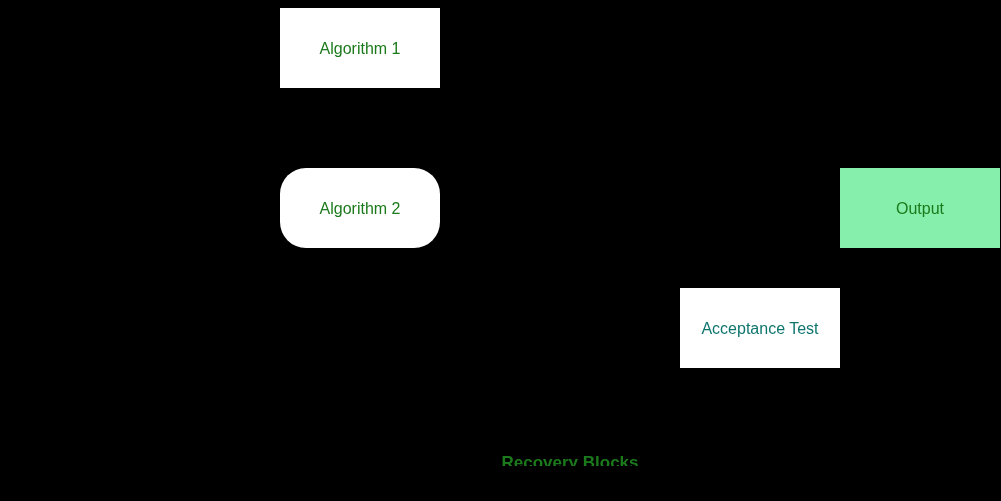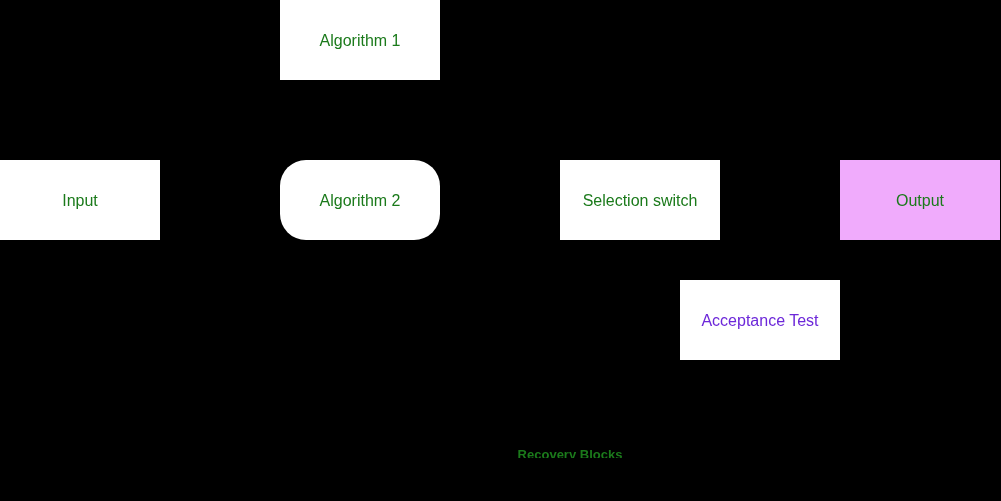--- a/index.html
+++ b/index.html
@@ -7,20 +7,21 @@
     padding: 0;
     background: #000000;
   }
   #canvas {
     position: relative;
     width: 1001px;
     height: 458px;
     background: #000000;
     overflow: hidden;
     font-family: "Liberation Sans", sans-serif;
+    margin-top: 8px;
   }
   .node {
     position: absolute;
     background: #ffffff;
     box-sizing: border-box;
     display: flex;
     align-items: center;
     justify-content: center;
     text-align: center;
   }
@@ -30,52 +31,46 @@
     font-size: 16px;
     line-height: 19px;
     letter-spacing: 0px;
     white-space: nowrap;
   }
   .caption {
     position: absolute;
     color: #1b7a1b;
     font-family: "Liberation Sans", sans-serif;
     font-weight: bold;
-    font-size: 13px;
+    font-size: 17px;
     line-height: 20px;
     white-space: nowrap;
     text-align: center;
     transform: translateX(-50%);
   }
 </style>
 </head>
 <body>
 
 <div id="canvas" style="background: rgb(0, 0, 0);">
 
   <div class="node" style="left: 280px; top: 0px; width: 160px; height: 80px; background: rgb(255, 255, 255);">
     <span class="node-label" style="color: rgb(27, 122, 27);">Algorithm 1</span>
   </div>
 
-  <div class="node" style="left: 0px; top: 160px; width: 160px; height: 80px; background: rgb(255, 255, 255);">
-    <span class="node-label" style="color: rgb(27, 122, 27);">Input</span>
-  </div>
 
   <div class="node" style="left: 280px; top: 160px; width: 160px; height: 80px; background: rgb(255, 255, 255); border-radius: 26px;">
     <span class="node-label" style="color: rgb(27, 122, 27);">Algorithm 2</span>
   </div>
 
-  <div class="node" style="left: 560px; top: 160px; width: 160px; height: 80px; background: rgb(255, 255, 255);">
-    <span class="node-label" style="color: rgb(27, 122, 27);">Selection switch</span>
-  </div>
 
-  <div class="node" style="left: 840px; top: 160px; width: 160px; height: 80px; background: #f0abfc;">
+  <div class="node" style="left: 840px; top: 160px; width: 160px; height: 80px; background: #86efac;">
     <span class="node-label" style="color: rgb(27, 122, 27);">Output</span>
   </div>
 
   <div class="node" style="left: 680px; top: 280px; width: 160px; height: 80px; background: rgb(255, 255, 255);">
-    <span class="node-label" style="color: #6d28d9;">Acceptance Test</span>
+    <span class="node-label" style="color: #0f766e;">Acceptance Test</span>
   </div>
 
 
   <div class="caption" id="diagram-caption" style="left: 570px; top: 445px; color: rgb(27, 122, 27);">Recovery Blocks</div>
 
 </div>
 
 </body></html>

